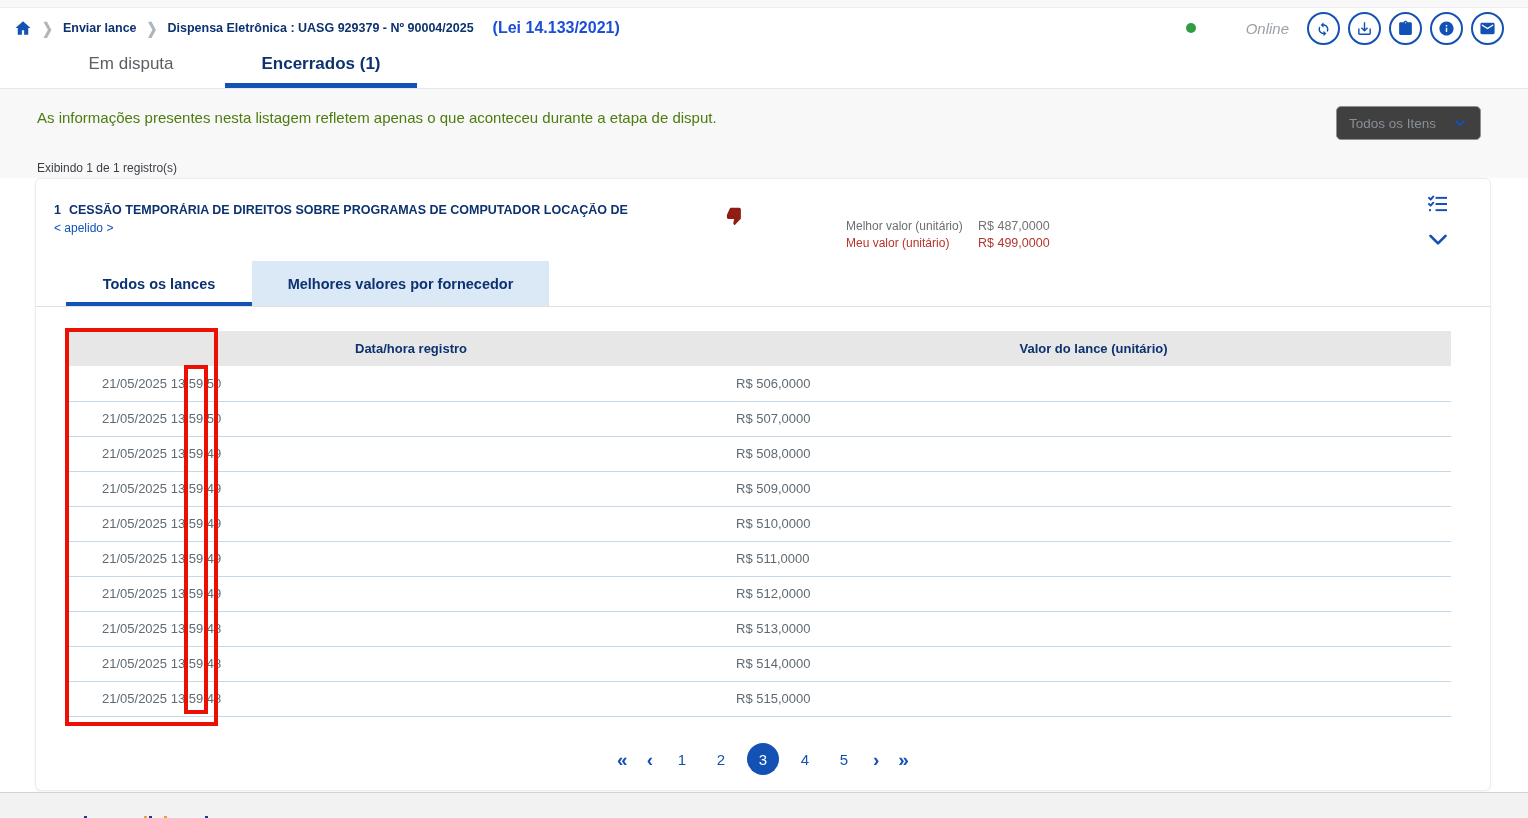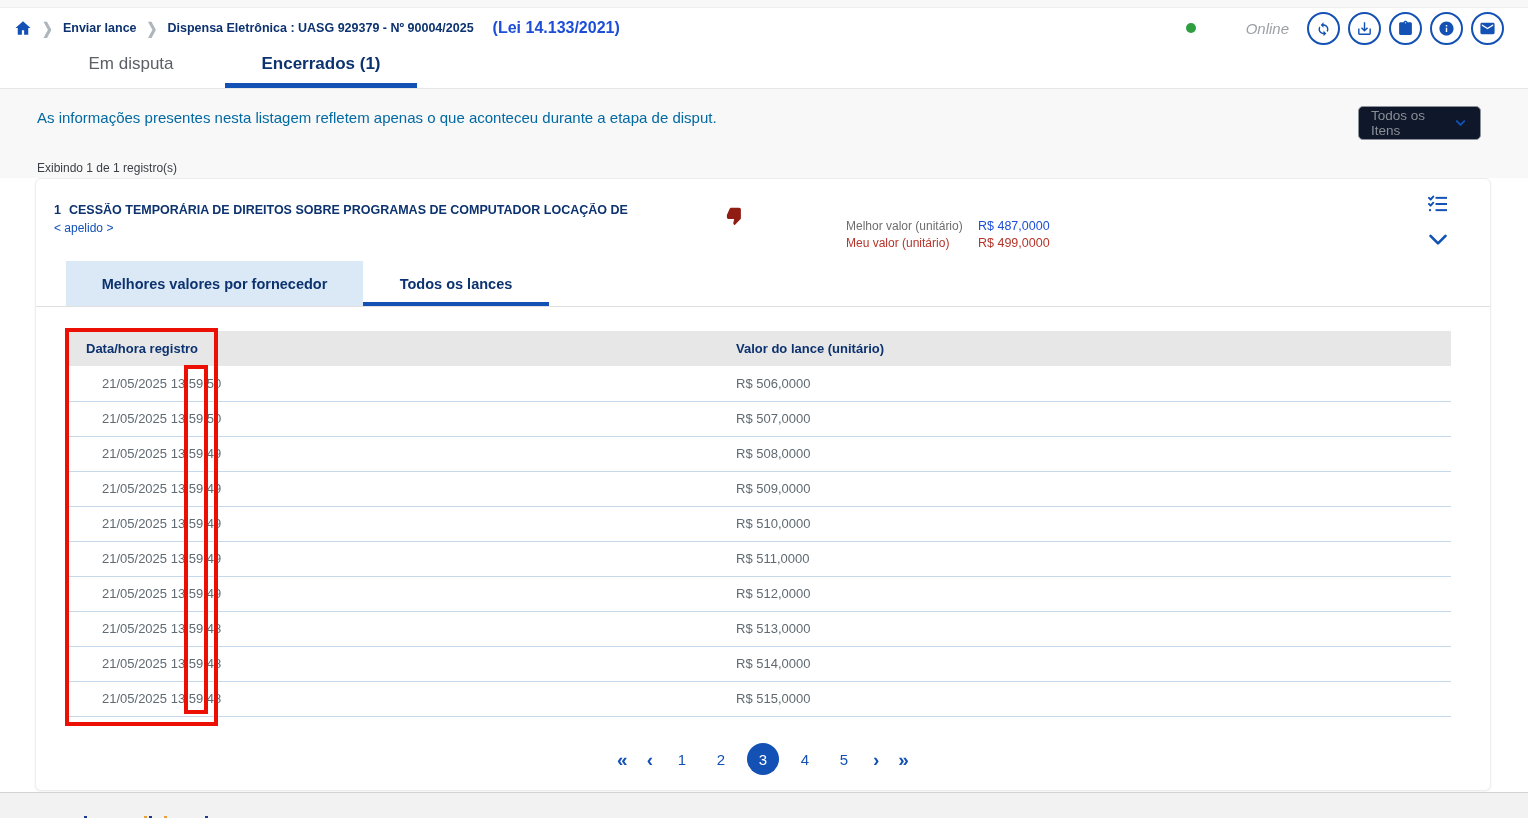--- a/index.html
+++ b/index.html
@@ -30,50 +30,50 @@
   .main-tab { display:flex; align-items:center; justify-content:center; font-size:17px; color:#5c6066; position:relative; cursor:pointer; }
   .main-tab.t1 { width:203px; }
   .main-tab.t2 { width:188px; }
   .main-tab.t3 { width:192px; }
   .main-tab.active { color:#0c326f; font-weight:bold; }
   .main-tab.active::after { content:""; position:absolute; left:0; right:0; bottom:-6px; height:5px; background:#1351b4; }
   .tabs-divider { position:absolute; top:88px; left:0; width:100%; height:1px; background:#e4e6e8; }
 
   
   .notice-band { position:absolute; top:89px; left:0; width:100%; height:89px; background:#f8f8f8; }
-  .notice-text { position:absolute; left:37px; top:20px; font-size:15px; color:#0369a1; }
+  .notice-text { position:absolute; left:37px; top:20px; font-size:15px; color:#4d7c0f; }
   .showing-text { position:absolute; left:37px; top:72px; font-size:12px; color:#3a3f45; }
-  .filter-select { position:absolute; right:47px; top:17px; width:123px; height:34px; border:1px solid #8d9199; border-radius:5px; background:#0f172a; display:flex; align-items:center; justify-content:space-between; padding:0 12px; cursor:pointer; }
+  .filter-select { position:absolute; right:47px; top:17px; width:145px; height:34px; border:1px solid #8d9199; border-radius:5px; background:#404040; display:flex; align-items:center; justify-content:space-between; padding:0 12px; cursor:pointer; }
   .filter-select .sel-label { color:#8a8f96; font-size:13.5px; }
 
   
   .card { position:absolute; left:35px; top:178px; width:1456px; height:613px; background:#fff; border:1px solid #ededed; border-radius:6px; box-shadow:0 1px 3px rgba(0,0,0,0.05); }
   .item-number { position:absolute; left:18px; top:24px; font-size:12.5px; font-weight:bold; color:#0c326f; }
   .item-title { position:absolute; left:33px; top:24px; width:560px; font-size:12.5px; font-weight:bold; color:#0c326f; white-space:nowrap; overflow:hidden; }
   .item-nickname { position:absolute; left:18px; top:42px; font-size:12px; color:#1351b4; cursor:pointer; }
   .thumb-icon { position:absolute; left:690px; top:26px; }
   .values-block { position:absolute; left:810px; top:39px; font-size:12px; line-height:17px; }
   .values-row { display:flex; }
   .values-label { width:132px; color:#6e6e6e; }
-  .values-value { color:#1d4ed8; font-size:12.5px; }
+  .values-value { color:#737373; font-size:12.5px; }
   .values-row.mine .values-label, .values-row.mine .values-value { color:#b5352a; }
   .card-actions { position:absolute; left:1392px; top:16px; display:flex; flex-direction:column; gap:16px; align-items:center; }
 
   
   .sub-tabs { position:absolute; left:30px; top:82px; display:flex; height:45px; }
   .sub-tab { display:flex; align-items:center; justify-content:center; font-size:14.5px; color:#6f7780; position:relative; cursor:pointer; }
   .sub-tab.s1 { width:172px; }
   .sub-tab.s2 { width:297px; background:#dbe9f6; color:#0c326f; font-weight:bold; }
   .sub-tab.s3 { width:186px; color:#0c326f; font-weight:bold; }
   .sub-tab.s3::after { content:""; position:absolute; left:0; right:0; bottom:0; height:4px; background:#1351b4; }
   .card-divider { position:absolute; left:0; top:127px; width:100%; height:1px; background:#e0e0e0; }
 
   
   .bids-table { position:absolute; left:30px; top:152px; width:1385px; border-collapse:collapse; table-layout:fixed; }
-  .bids-table th { background:#e7e7e7; height:35px; text-align:left; font-size:13px; color:#0c326f; font-weight:bold; padding:0; }
+  .bids-table th { background:#e7e7e7; height:35px; text-align:center; font-size:13px; color:#0c326f; font-weight:bold; padding:0; }
   .bids-table th.c1 { width:670px; padding-left:20px; }
   .bids-table th.c2 { padding-left:0; }
   .bids-table td { height:35px; font-size:13px; color:#5f6a72; border-bottom:1px solid #c5d9ea; padding:0; }
   .bids-table td.c1 { padding-left:36px; }
 
   
   .pagination { position:absolute; left:0; top:562px; width:100%; height:36px; display:flex; align-items:center; justify-content:center; gap:13px; }
   .pg-arrow { color:#1351b4; font-size:19px; font-weight:bold; cursor:pointer; line-height:1; padding:0 3px; }
   .pg-num { color:#1351b4; font-size:15px; cursor:pointer; width:26px; text-align:center; }
   .pg-num.current { width:32px; height:32px; border-radius:50%; background:#1351b4; color:#fff; display:flex; align-items:center; justify-content:center; }
@@ -197,22 +197,22 @@
           </svg>
       </span>
       <span>
         <svg width="20" height="14" viewBox="0 0 24 14">
             <path fill="none" stroke="#1351b4" stroke-width="3.2" stroke-linecap="round" stroke-linejoin="round" d="M3 2l9 9 9-9"></path>
           </svg>
       </span>
     </div>
 
     <div class="sub-tabs">
+      <div class="sub-tab s3">Todos os lances</div>
       <div class="sub-tab s2">Melhores valores por fornecedor</div>
-      <div class="sub-tab s3">Todos os lances</div>
     </div>
     <div class="card-divider"></div>
 
     <table class="bids-table">
       <thead>
         <tr>
           <th class="c1">Data/hora registro</th>
           <th class="c2">Valor do lance (unitário)</th>
         </tr>
       </thead>

